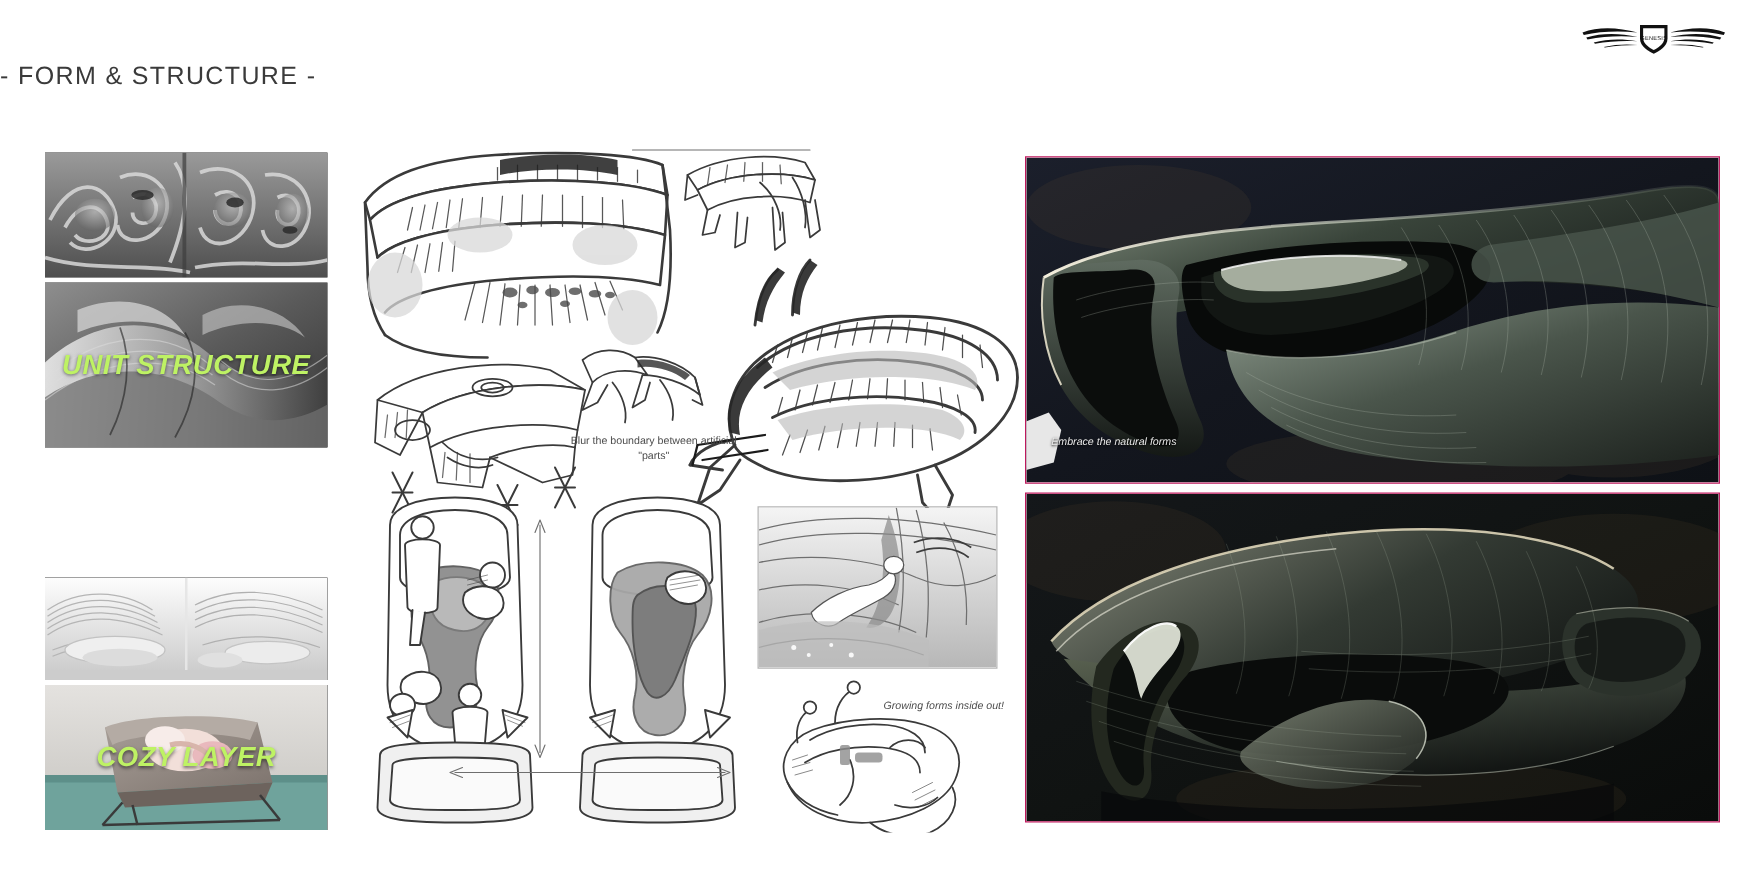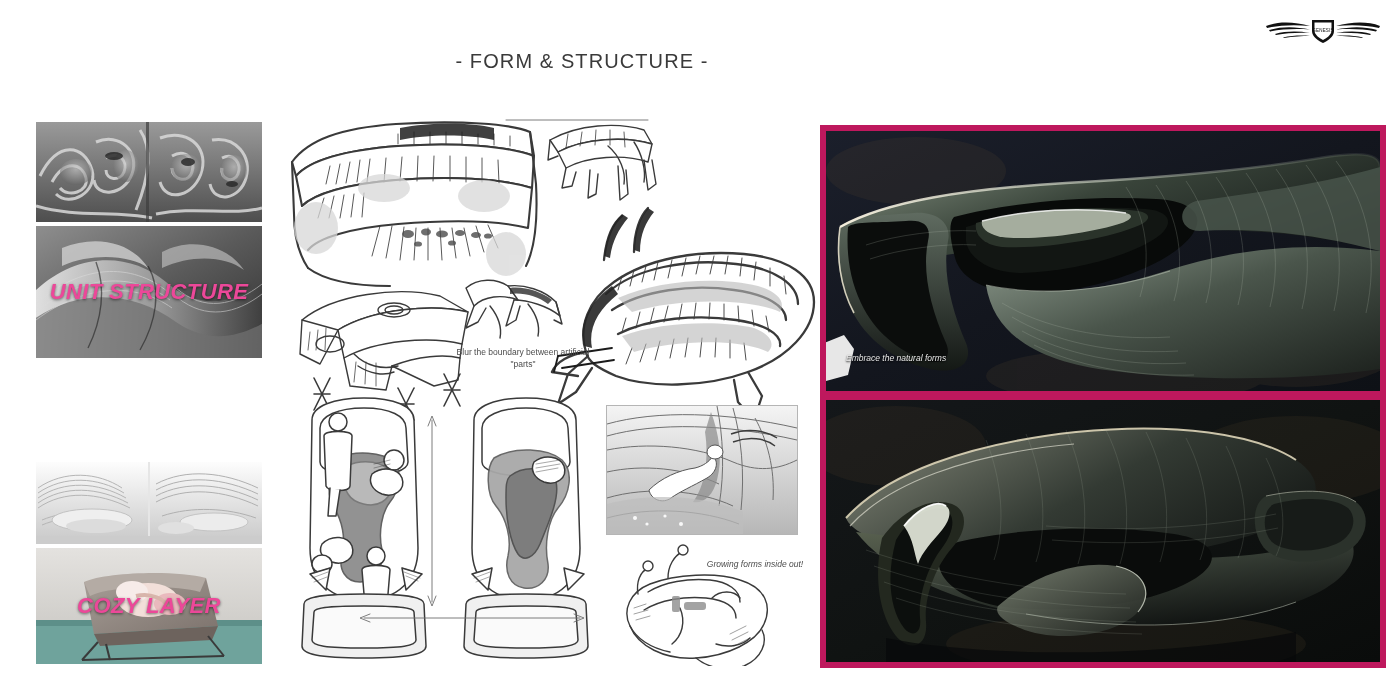--- a/index.html
+++ b/index.html
@@ -5,57 +5,57 @@
   html,body{margin:0;padding:0;}
   body{
     width:1400px;height:700px;background:#ffffff;overflow:hidden;
     font-family:"Liberation Sans","DejaVu Sans",sans-serif;
     position:relative;
   }
   .slide{position:absolute;inset:0;background:#fff;}
 
   
   .slide-title{
-    position:absolute;left:0;top:50px;width:1164px;text-align:center;
+    position:absolute;left:0;top:50px;width:1164px;text-align:left;
     font-size:20px;letter-spacing:1.1px;color:#3a3a3a;font-weight:400;
     font-family:"Liberation Sans","DejaVu Sans",sans-serif;
   }
   .brand-logo{position:absolute;right:18px;top:8px;width:118px;height:40px;}
 
   
   .ref-col{position:absolute;left:36px;top:122px;width:226px;}
   .ref-card{position:relative;width:226px;overflow:hidden;background:#2a2a2a;}
   .ref-cellular{height:100px;}
   .ref-unit{height:132px;margin-top:4px;}
   .ref-white{height:82px;}
   .ref-cozy{height:116px;margin-top:4px;}
   .overlay-label{
     position:absolute;left:0;right:0;top:50%;transform:translateY(-50%);
-    text-align:center;color:#ec4899;font-style:italic;font-weight:bold;
+    text-align:center;color:#bef264;font-style:italic;font-weight:bold;
     font-size:22px;letter-spacing:0.4px;
     text-shadow:0 1px 3px rgba(0,0,0,.55);
     font-family:"Liberation Sans","DejaVu Sans",sans-serif;
   }
   .plus-sign{
     position:absolute;left:36px;top:385px;width:226px;height:55px;
     display:flex;align-items:center;justify-content:center;
     font-size:34px;line-height:1;color:#111;font-weight:400;
   }
 
   
   .sketch-col{position:absolute;left:280px;top:110px;width:540px;height:556px;}
   .sketch-caption{
     position:absolute;font-size:8.5px;color:#4c4c4c;line-height:1.45;
     text-align:center;font-family:"Liberation Sans","DejaVu Sans",sans-serif;
   }
   .cap-blur{left:168px;top:236px;width:150px;text-align:center;}
   .cap-grow{left:420px;top:448px;width:110px;font-style:italic;}
 
   
-  .render{position:absolute;overflow:hidden;border:6px solid #be185d;}
+  .render{position:absolute;overflow:hidden;border:1px solid #be185d;}
   .render-top{left:820px;top:125px;width:554px;height:260px;}
   .render-bottom{left:820px;top:394px;width:554px;height:262px;}
   .render-caption{
     position:absolute;left:20px;bottom:26px;color:#e9e9e9;font-style:italic;
     font-size:8.5px;line-height:1.5;z-index:6;text-shadow:0 1px 2px #000;
   }
   svg{display:block;}
 </style>
 </head>
 <body>

